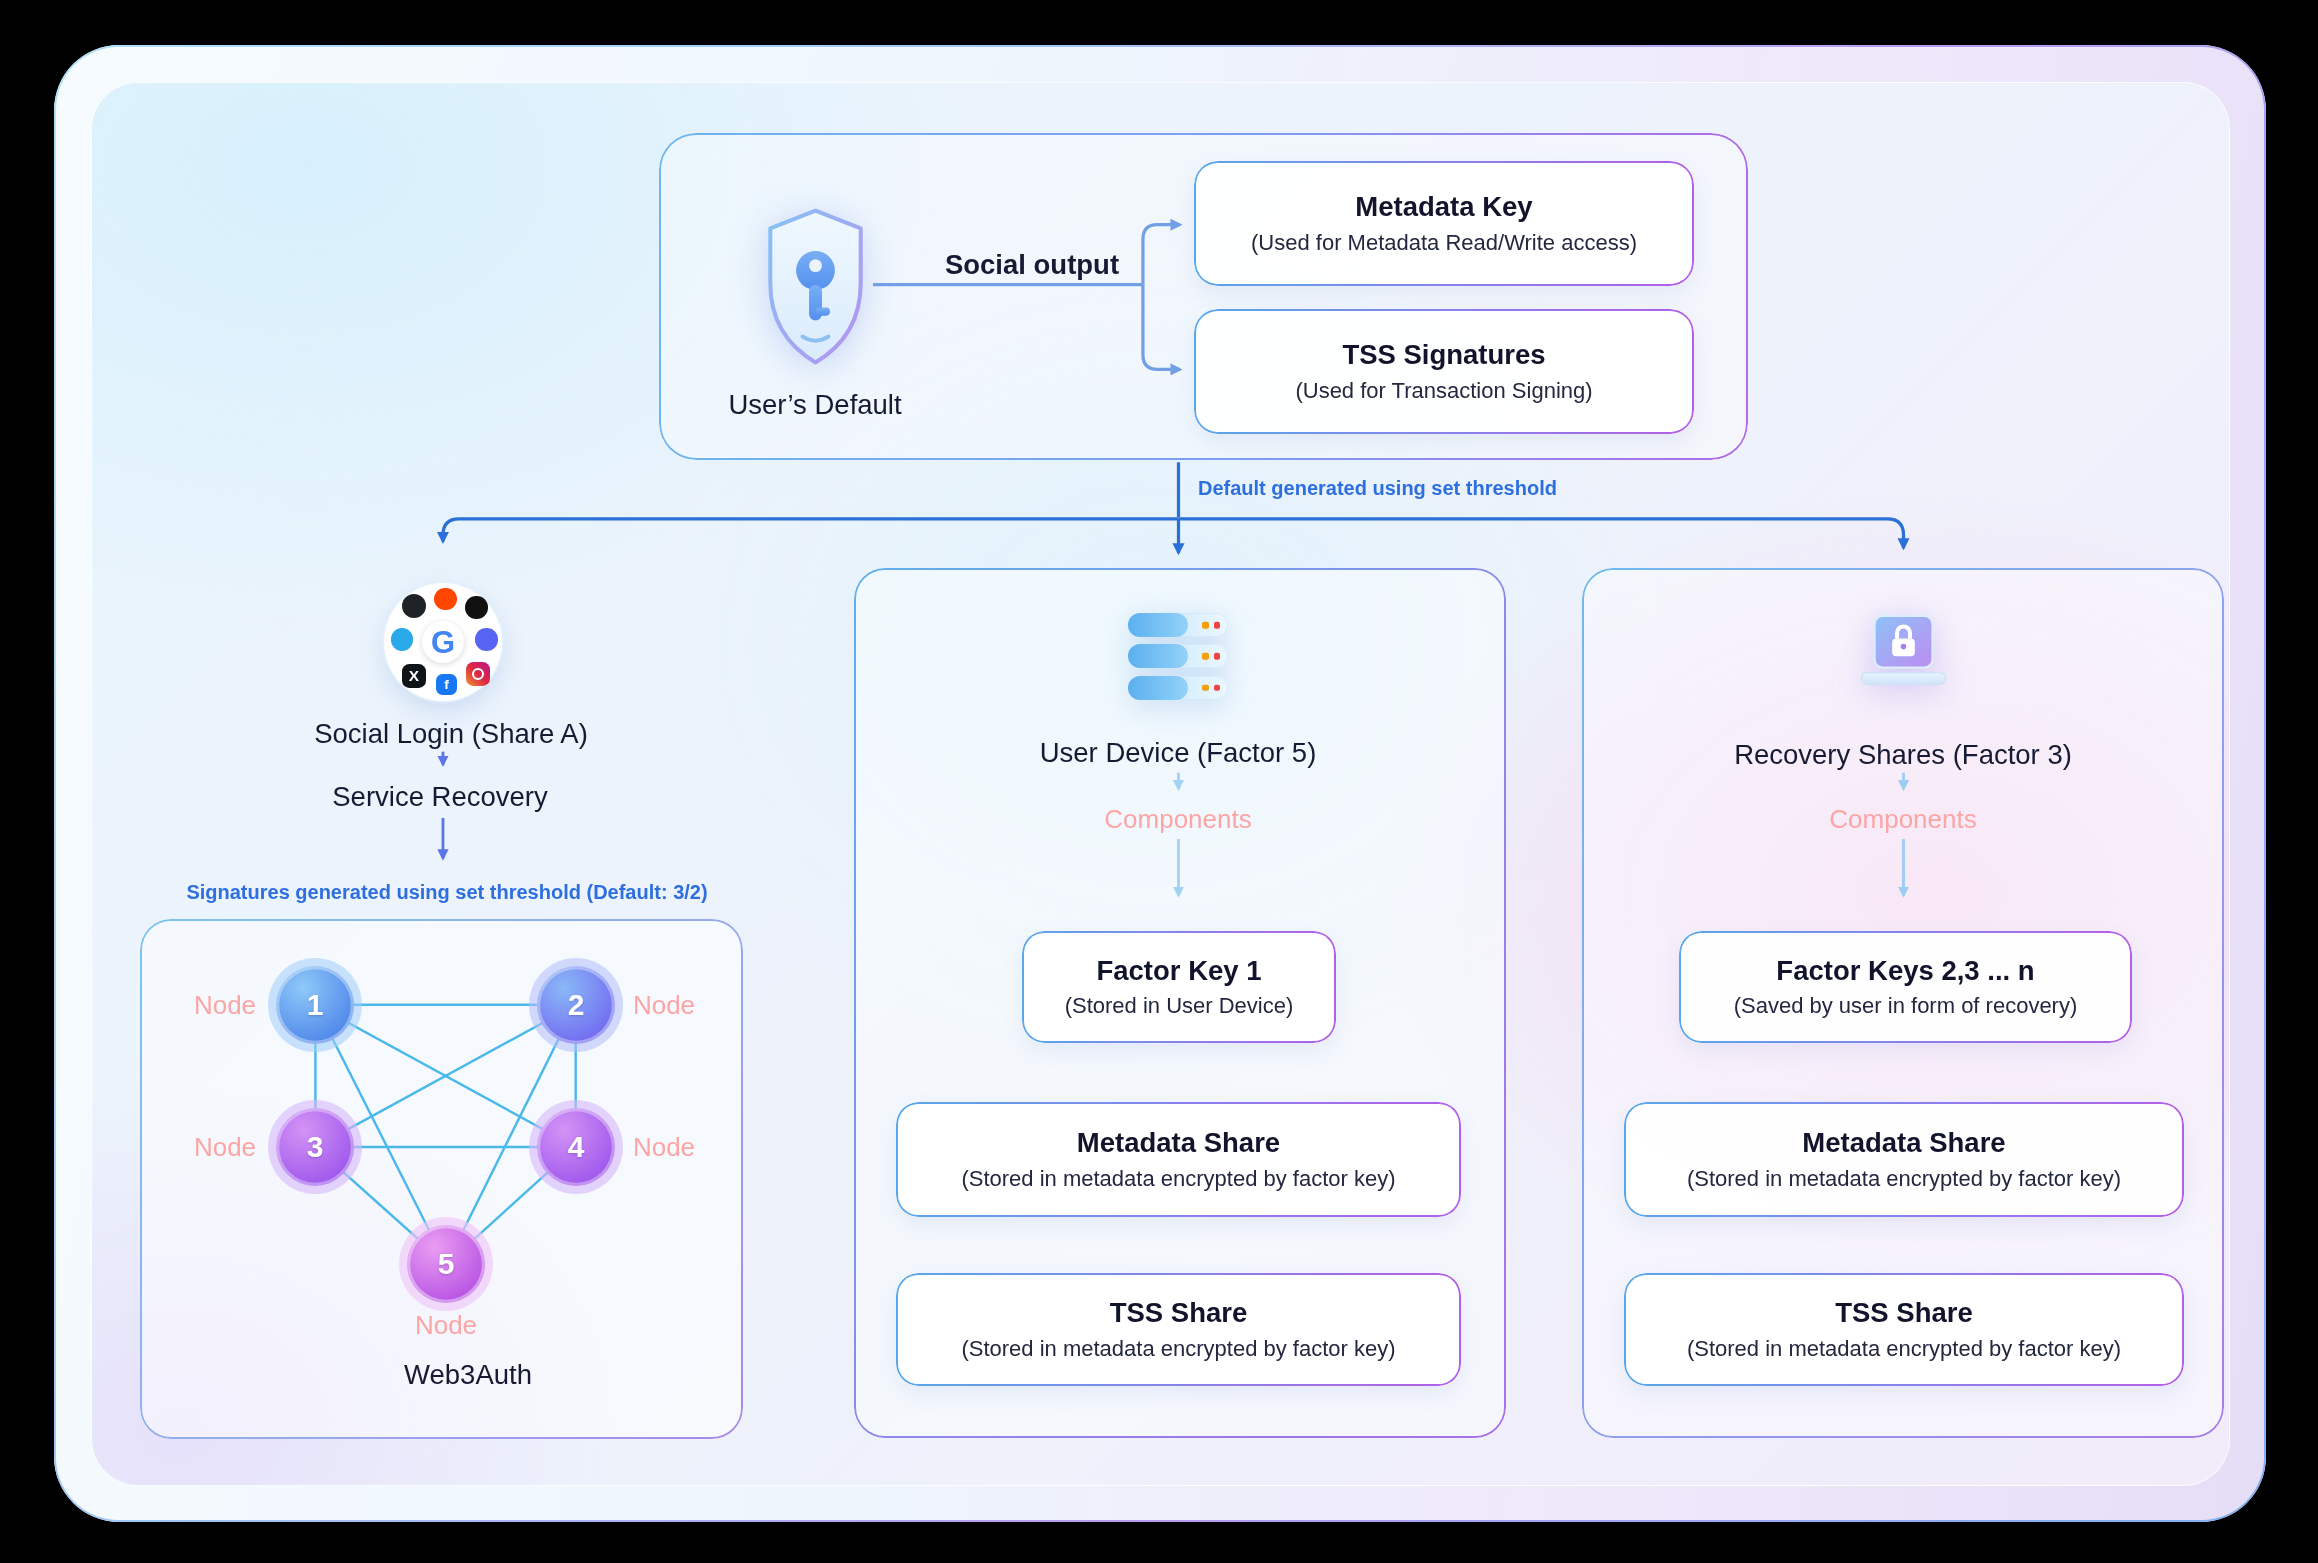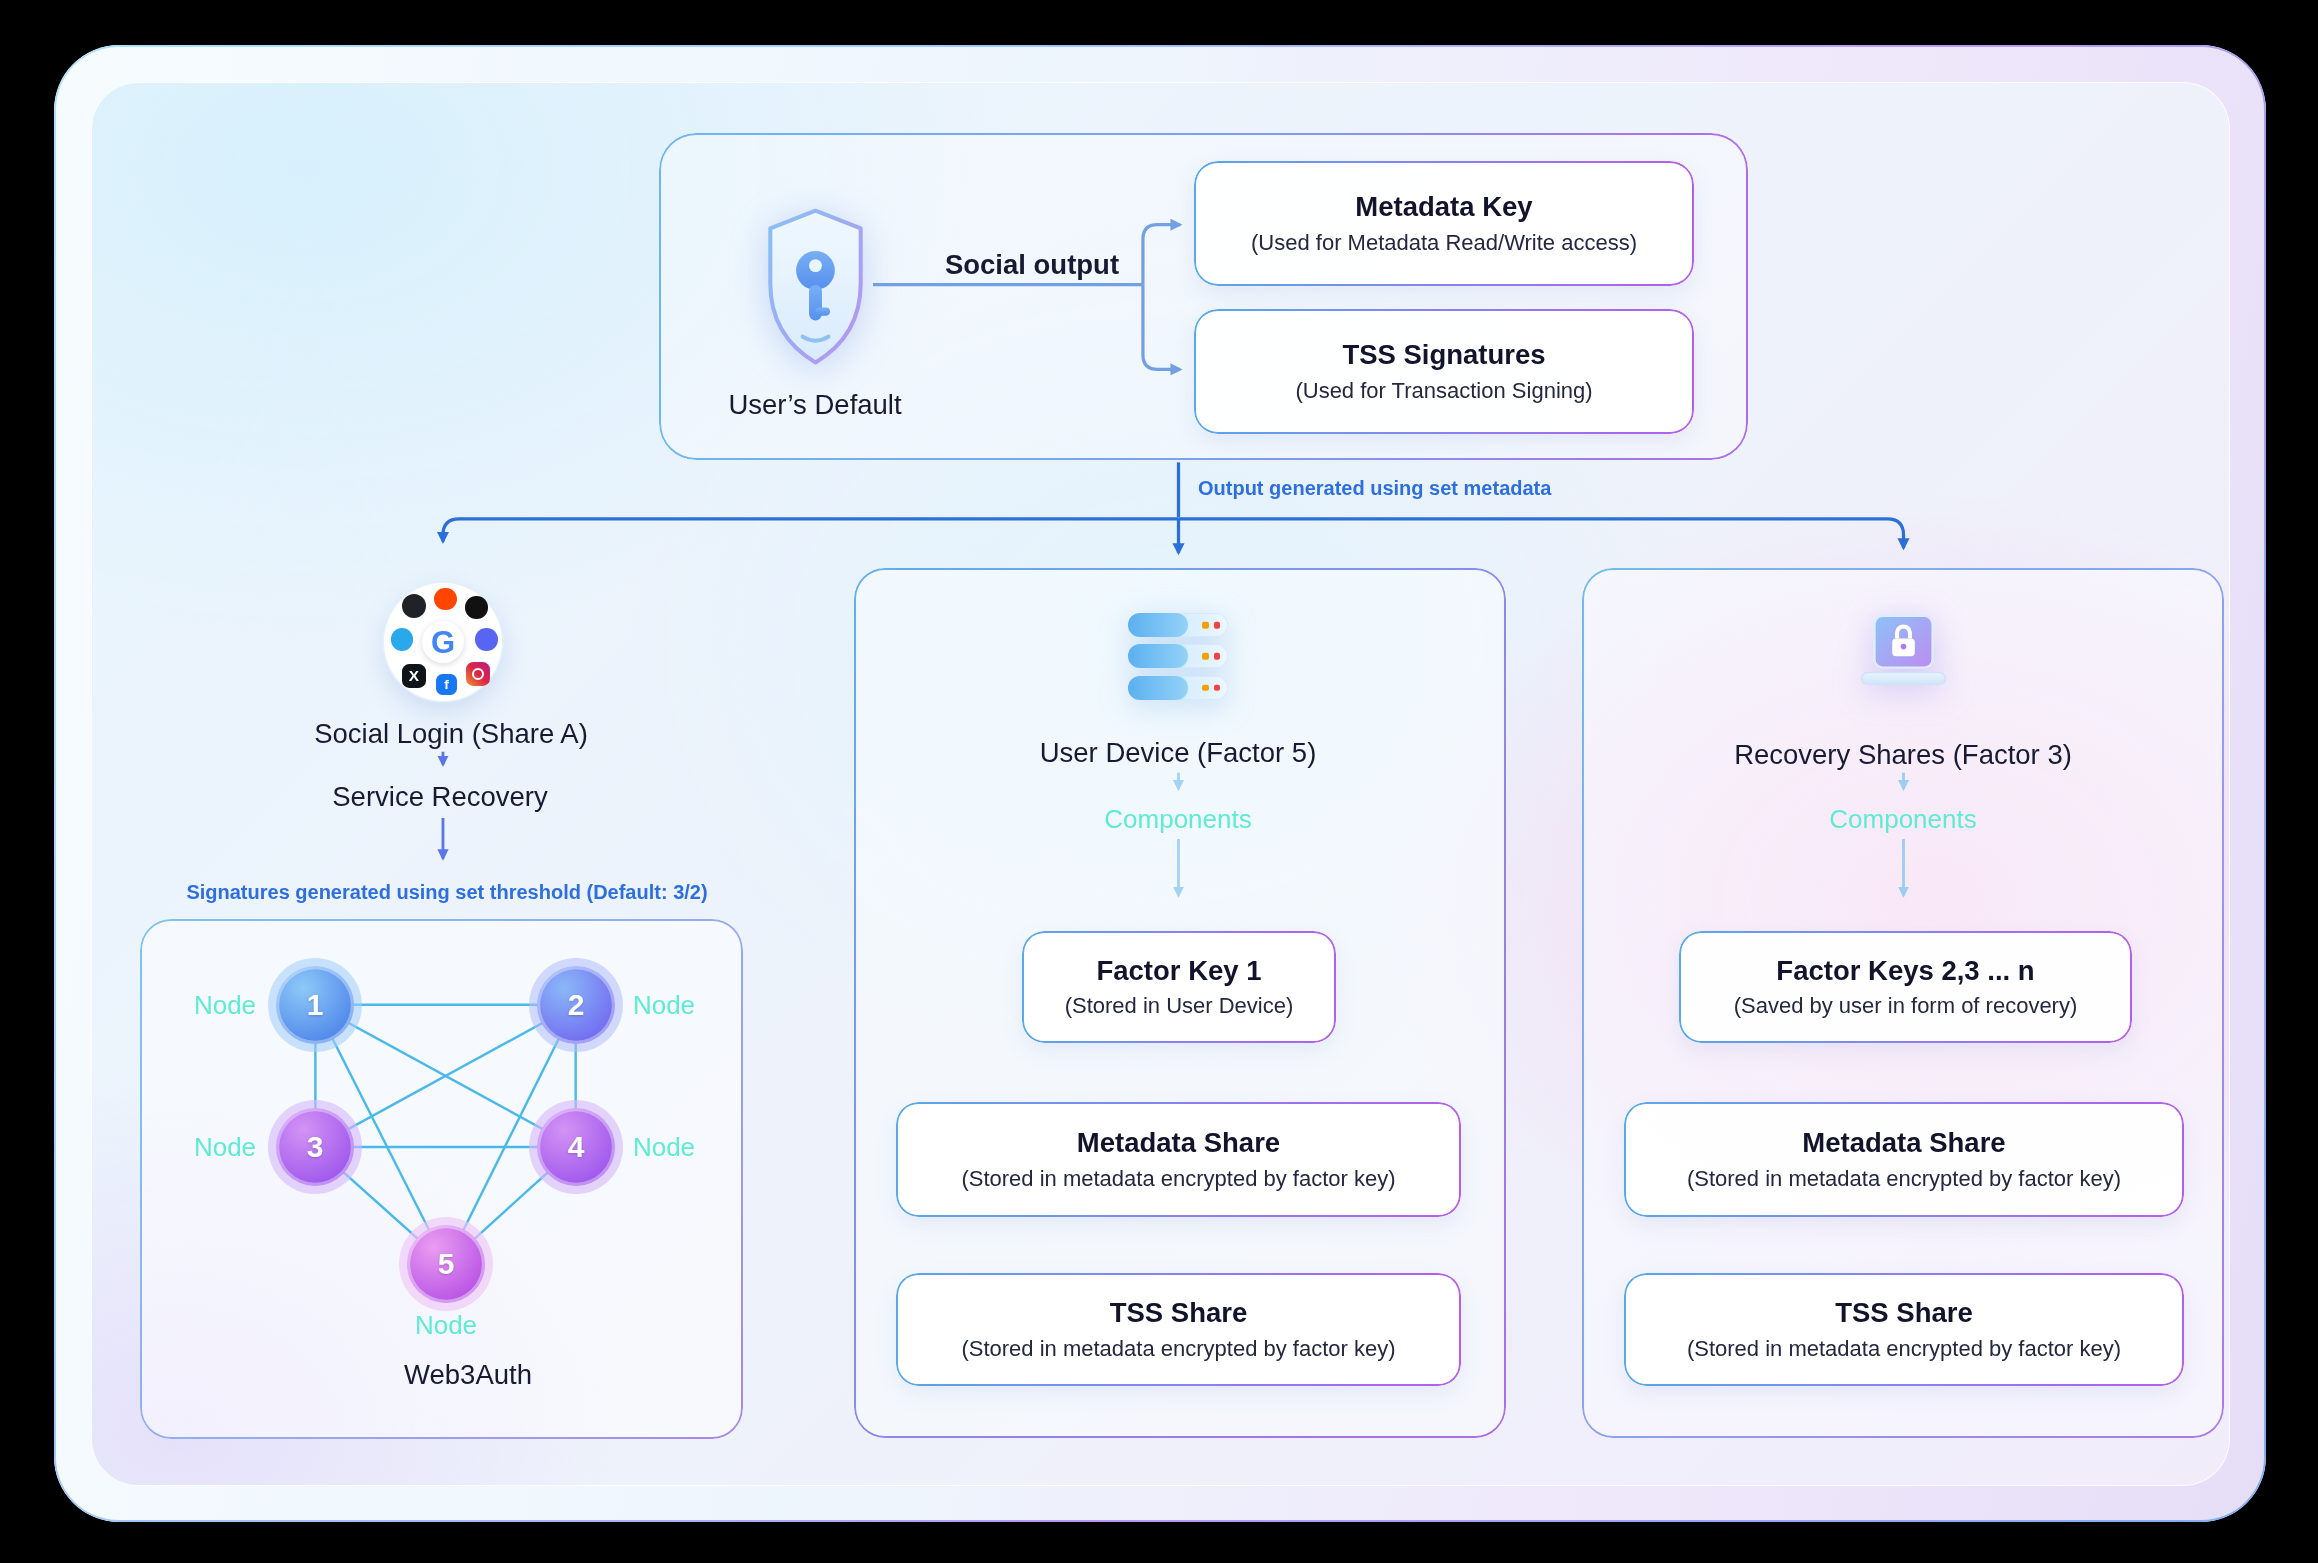--- a/index.html
+++ b/index.html
@@ -28,21 +28,21 @@
       radial-gradient(808px 647px at 50% 40%, rgba(222,243,252,.7), rgba(222,243,252,0) 65%),
       linear-gradient(135deg,#e9f5fd,#eef2fb 55%,#f1ecfa);}
 
   .overlay,.edges{position:absolute;pointer-events:none;}
   .overlay{left:0;top:0;}
   .edges{left:140px;top:919px;}
 
   
   .ctr{position:absolute;transform:translate(-50%,-50%);white-space:nowrap;}
   .t34{font-size:27.5px;color:#171a33;}
-  .t32{font-size:26px;color:#5eead4;}
+  .t32{font-size:26px;color:#fca5a5;}
   .semi{font-weight:600;}
   .note{font-size:20px;font-weight:600;color:#2e6fe0;}
   .box-title{font-size:27.5px;font-weight:700;color:#12142c;line-height:1.1;}
   .box-sub{font-size:22px;color:#23273f;margin-top:7.3px;line-height:1.15;}
 
   
   .acct{left:659px;top:133px;width:1089px;height:327px;--r:37px;
     --gb:linear-gradient(90deg,#6fb6ee,#7f9df0 55%,#b06ce8);--bg:rgba(255,255,255,.34);}
   .shield{position:absolute;left:759px;top:204px;width:113px;height:166px;z-index:3;
     filter:drop-shadow(0 6.5px 18px rgba(120,150,235,.35));}
@@ -190,21 +190,21 @@
     <div class="ring"></div>
     <div class="box-title">Metadata Key</div>
     <div class="box-sub">(Used for Metadata Read/Write access)</div>
   </div>
   <div class="panel box sbox tsig">
     <div class="ring"></div>
     <div class="box-title">TSS Signatures</div>
     <div class="box-sub">(Used for Transaction Signing)</div>
   </div>
 
-  <div class="thresh-note note">Output generated using set metadata</div>
+  <div class="thresh-note note">Default generated using set threshold</div>
 
   <div class="social-circle">
     <span class="mi github"></span>
     <span class="mi reddit"></span>
     <span class="mi apple"></span>
     <span class="mi telegram"></span>
     <span class="mi google">G</span>
     <span class="mi discord"></span>
     <span class="mi xbadge">X</span>
     <span class="mi facebook">f</span>

